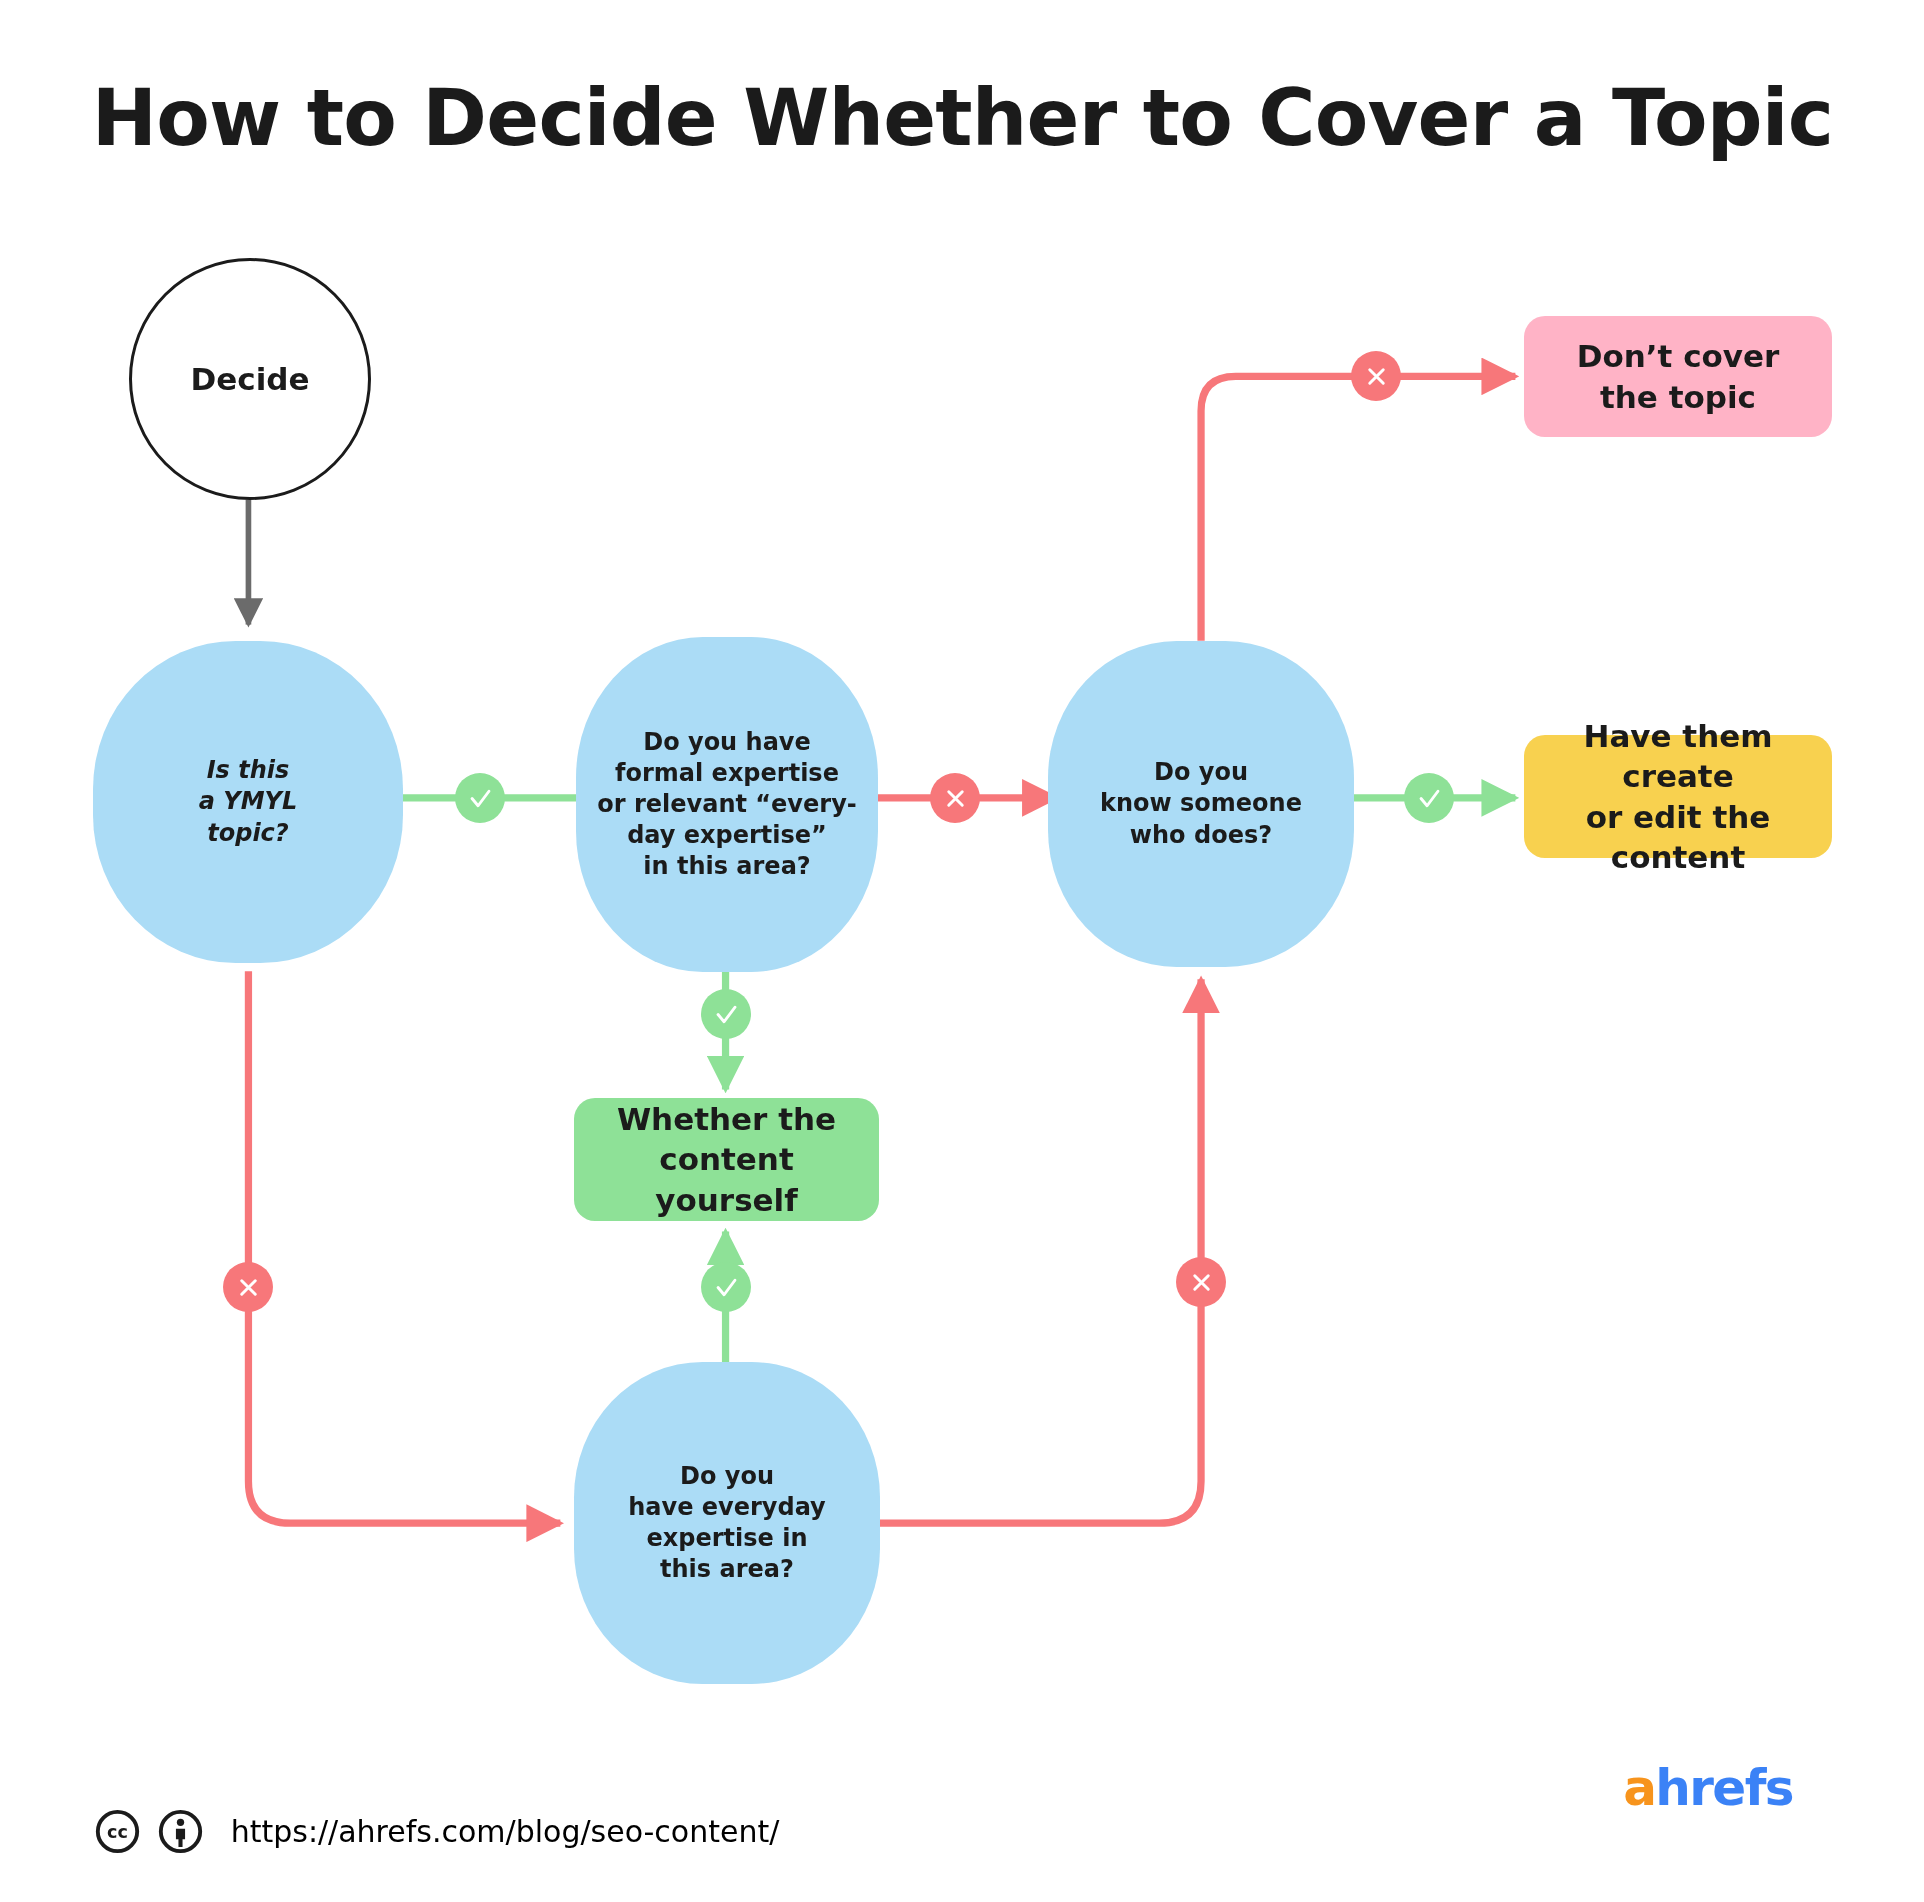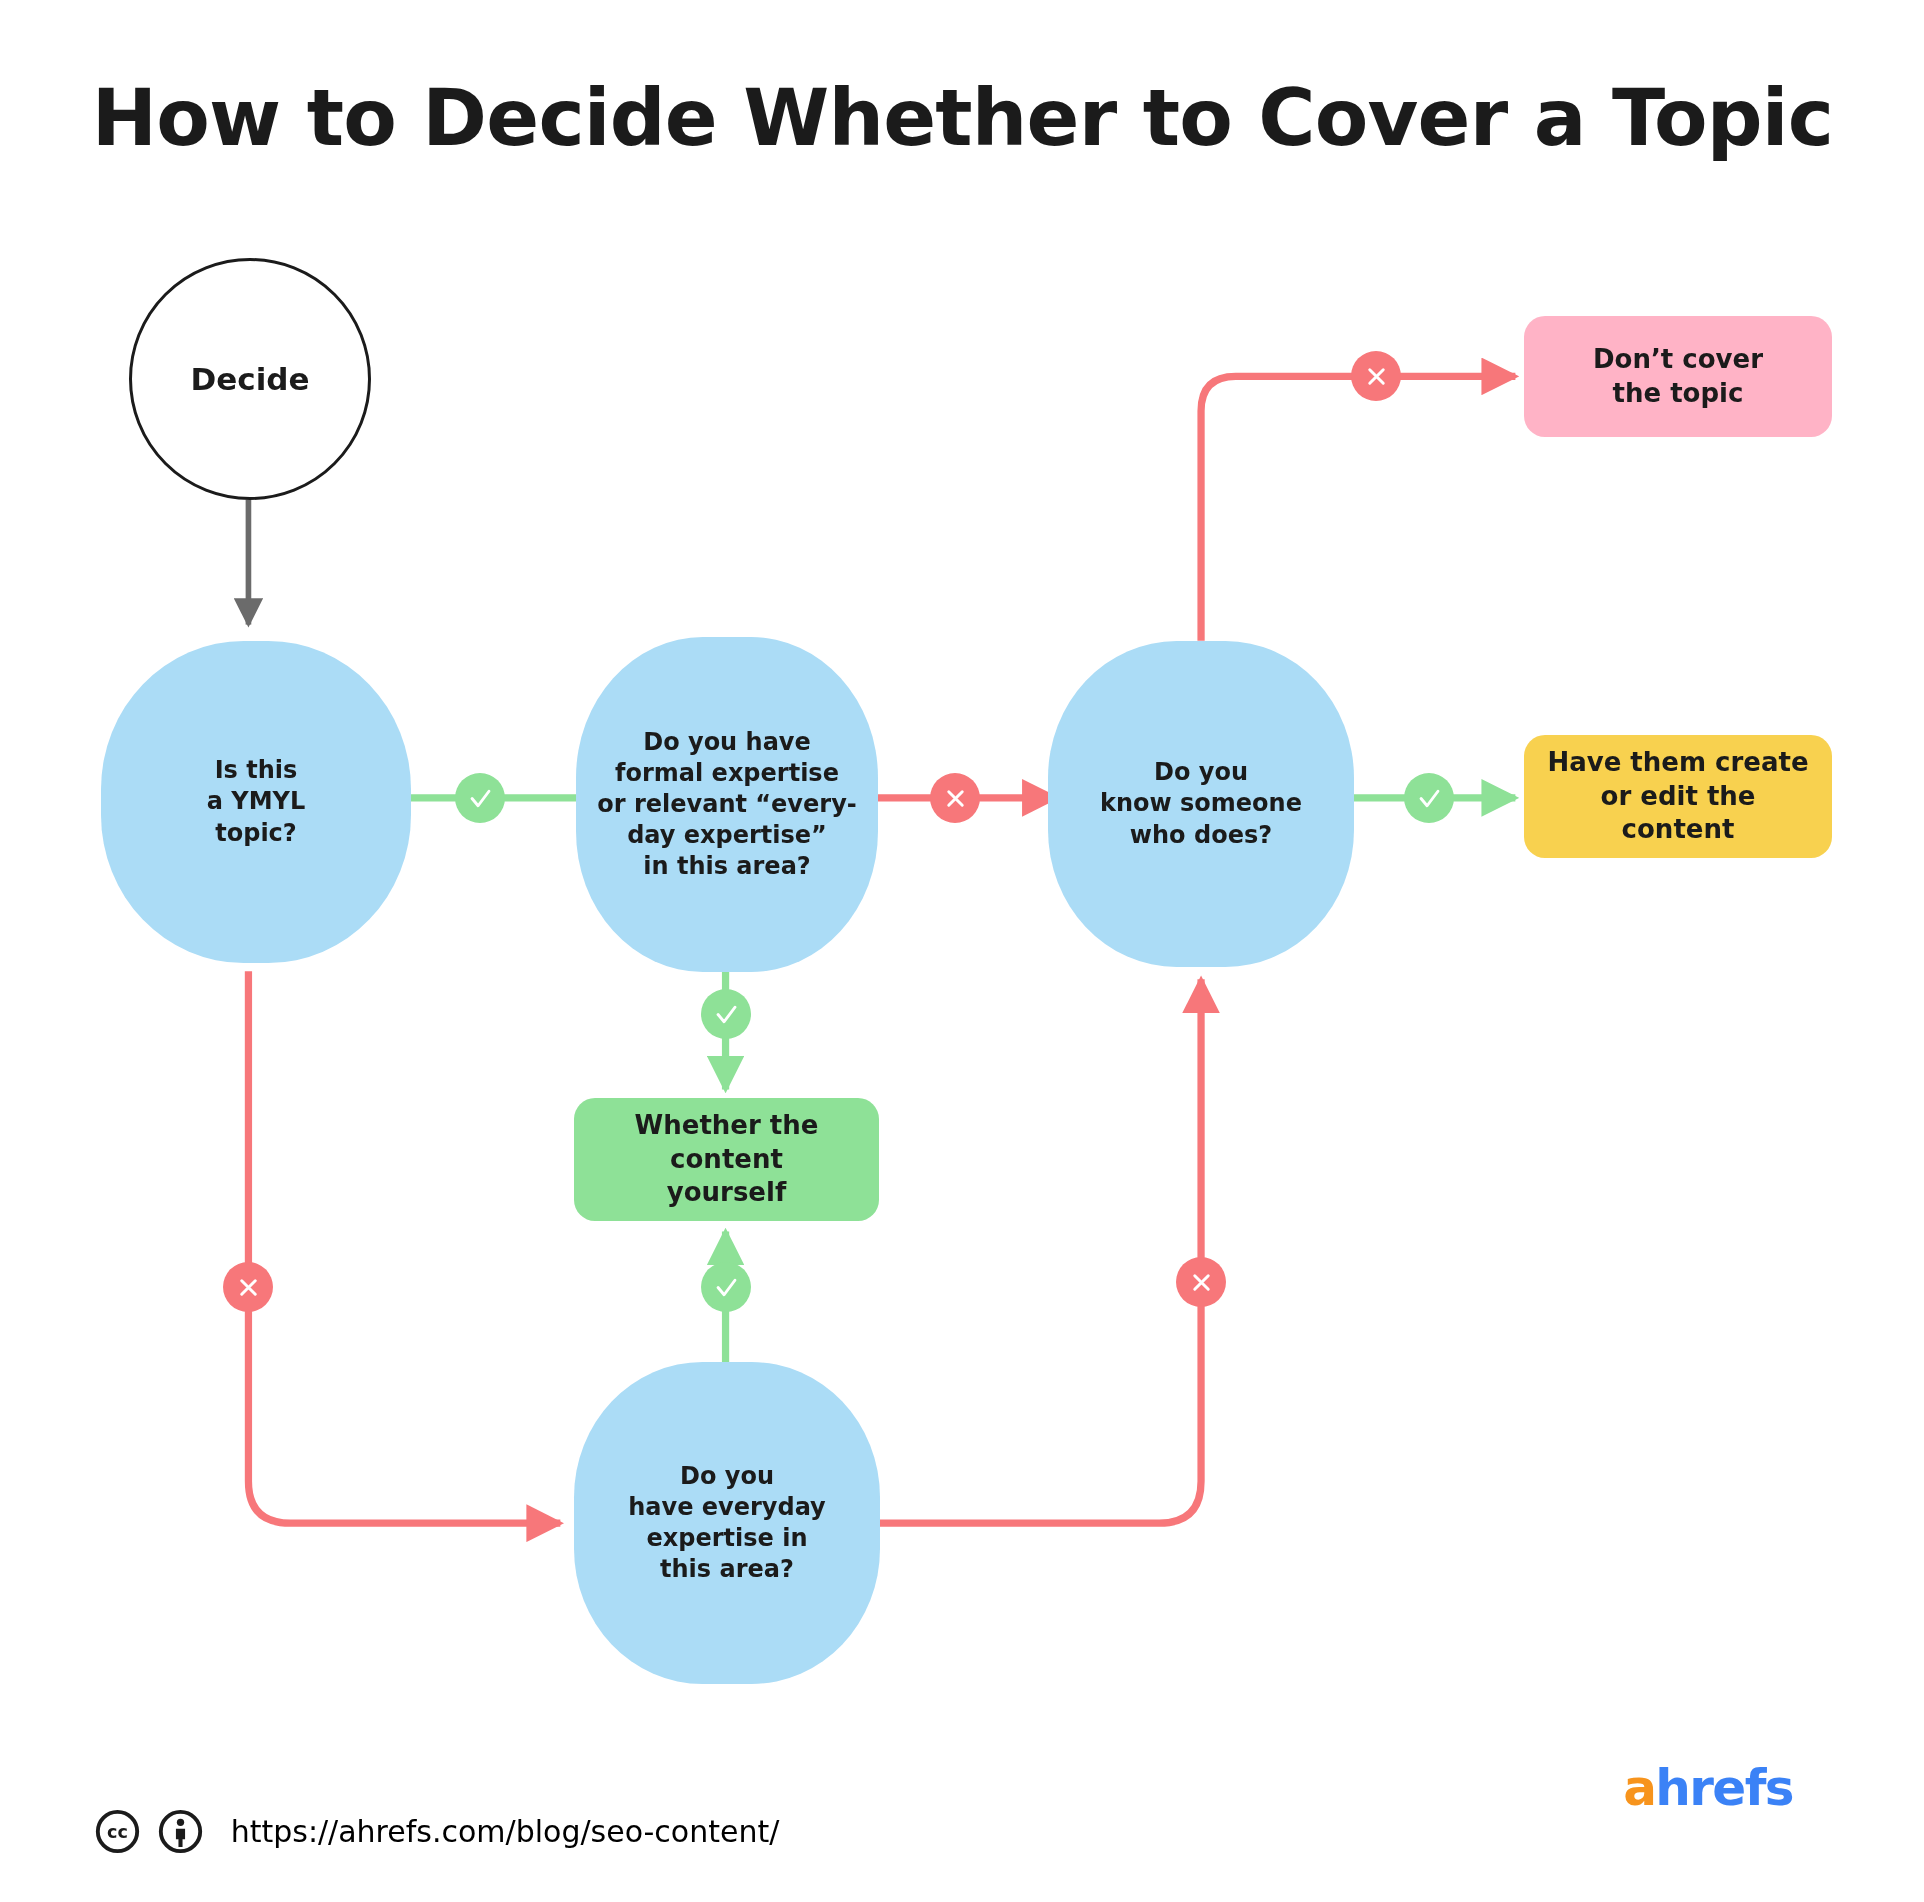--- a/index.html
+++ b/index.html
@@ -45,21 +45,21 @@
   .decision{
     background:#abdcf6;
     font-size:24px;
     border-radius:42% 42% 42% 42% / 42% 42% 42% 42%;
   }
   .decision.d1{border-radius:46% 46% 46% 46%/46% 46% 46% 46%;}
 
   
   .boxnode{
     border-radius:21px;
-    font-size:26px;
+    font-size:31px;
     padding:0 18px;
   }
   .box-pink{background:#ffb3c6;}
   .box-yellow{background:#f8d14f;}
   .box-green{background:#8ee197;}
 
   
   .badge{
     position:absolute;
     width:50px;height:50px;
@@ -126,21 +126,21 @@
 
     <path d="M308,1205 L308,1838 Q308,1890 360,1890 L695,1890" stroke="#f7777a" stroke-width="9" fill="none" marker-end="url(#arrRed)"></path>
 
     <path d="M1088,1890 L1438,1890 Q1490,1890 1490,1838 L1490,1215" stroke="#f7777a" stroke-width="9" fill="none" marker-end="url(#arrRed)"></path>
   </svg>
 
   <div class="node start-node" style="left:129px;top:258px;width:242px;height:242px;">
     <span class="txt">Decide</span>
   </div>
 
-  <div class="node decision d1" style="left:101px;top:641px;width:310px;height:322px;">
+  <div class="node decision d1" style="left:93px;top:641px;width:310px;height:322px;font-style:italic;">
     <span class="txt">Is this
 a YMYL
 topic?</span>
   </div>
 
   <div class="node decision" style="left:576px;top:637px;width:302px;height:335px;">
     <span class="txt">Do you have
 formal expertise
 or relevant “every-
 day expertise”

